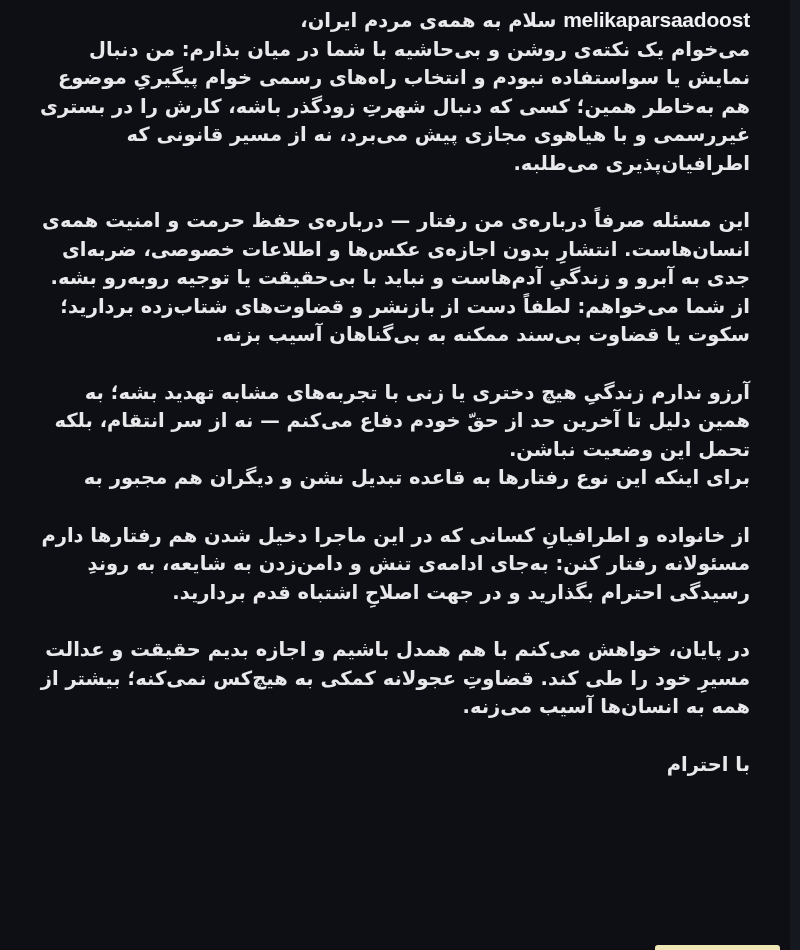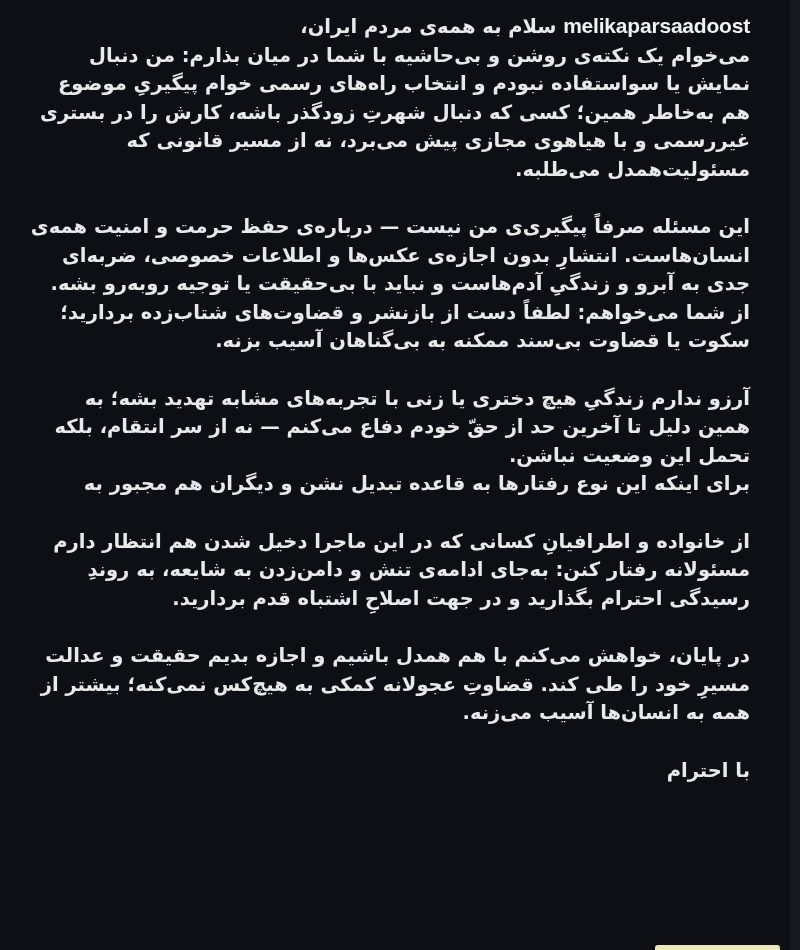--- a/index.html
+++ b/index.html
@@ -16,21 +16,21 @@
       color: #e9e9ec;
     }
     .right-strip {
       position: absolute;
       top: 0; right: 0;
       width: 10px; height: 950px;
       background: #15181f;
     }
     .caption {
       position: absolute;
-      top: 12px;
+      top: 6px;
       right: 50px;
       width: 690px;
       direction: rtl;
       text-align: right;
       font-size: 19.5px;
       line-height: 28.5px;
       font-weight: bold;
       letter-spacing: -0.2px;
     }
     .caption p {
@@ -66,40 +66,40 @@
 
 <div class="right-strip"></div>
 
 <div class="caption">
   <p>
     <span class="line"><span class="username">melikaparsaadoost</span> <span>سلام به همه‌ی مردم ایران،</span></span>
     <span class="line">می‌خوام یک نکته‌ی روشن و بی‌حاشیه با شما در میان بذارم: من دنبال</span>
     <span class="line">نمایش یا سواستفاده نبودم و انتخاب راه‌های رسمی خوام پیگیریِ موضوع</span>
     <span class="line">هم به‌خاطر همین؛ کسی که دنبال شهرتِ زودگذر باشه، کارش را در بستری</span>
     <span class="line">غیررسمی و با هیاهوی مجازی پیش می‌برد، نه از مسیر قانونی که</span>
-    <span class="line">مسئولیت‌همدل می‌طلبه.</span>
+    <span class="line">اطرافیان‌پذیری می‌طلبه.</span>
   </p>
 
   <p>
-    <span class="line">این مسئله صرفاً پیگیری‌ی من نیست — درباره‌ی حفظ حرمت و امنیت همه‌ی</span>
+    <span class="line">این مسئله صرفاً درباره‌ی من رفتار — درباره‌ی حفظ حرمت و امنیت همه‌ی</span>
     <span class="line">انسان‌هاست. انتشارِ بدون اجازه‌ی عکس‌ها و اطلاعات خصوصی، ضربه‌ای</span>
     <span class="line">جدی به آبرو و زندگیِ آدم‌هاست و نباید با بی‌حقیقت یا توجیه روبه‌رو بشه.</span>
     <span class="line">از شما می‌خواهم: لطفاً دست از بازنشر و قضاوت‌های شتاب‌زده بردارید؛</span>
     <span class="line">سکوت یا قضاوت بی‌سند ممکنه به بی‌گناهان آسیب بزنه.</span>
   </p>
 
   <p>
     <span class="line">آرزو ندارم زندگیِ هیچ دختری یا زنی با تجربه‌های مشابه تهدید بشه؛ به</span>
     <span class="line">همین دلیل تا آخرین حد از حقّ خودم دفاع می‌کنم — نه از سر انتقام، بلکه</span>
     <span class="line">تحمل این وضعیت نباشن.</span>
     <span class="line">برای اینکه این نوع رفتارها به قاعده تبدیل نشن و دیگران هم مجبور به</span>
   </p>
 
   <p>
-    <span class="line">از خانواده و اطرافیانِ کسانی که در این ماجرا دخیل شدن هم انتظار دارم</span>
+    <span class="line">از خانواده و اطرافیانِ کسانی که در این ماجرا دخیل شدن هم رفتارها دارم</span>
     <span class="line">مسئولانه رفتار کنن: به‌جای ادامه‌ی تنش و دامن‌زدن به شایعه، به روندِ</span>
     <span class="line">رسیدگی احترام بگذارید و در جهت اصلاحِ اشتباه قدم بردارید.</span>
   </p>
 
   <p>
     <span class="line">در پایان، خواهش می‌کنم با هم همدل باشیم و اجازه بدیم حقیقت و عدالت</span>
     <span class="line">مسیرِ خود را طی کند. قضاوتِ عجولانه کمکی به هیچ‌کس نمی‌کنه؛ بیشتر از</span>
     <span class="line">همه به انسان‌ها آسیب می‌زنه.</span>
   </p>
 

